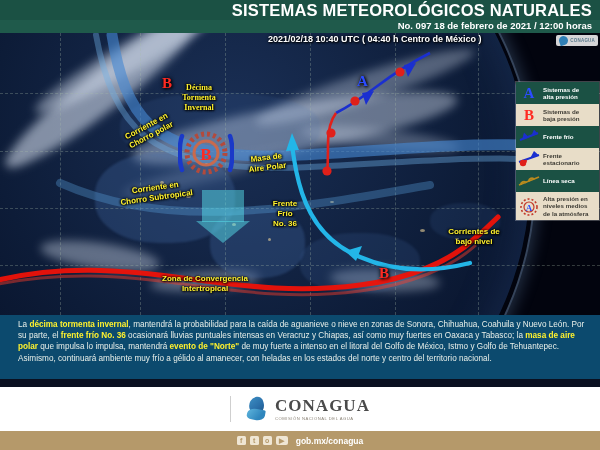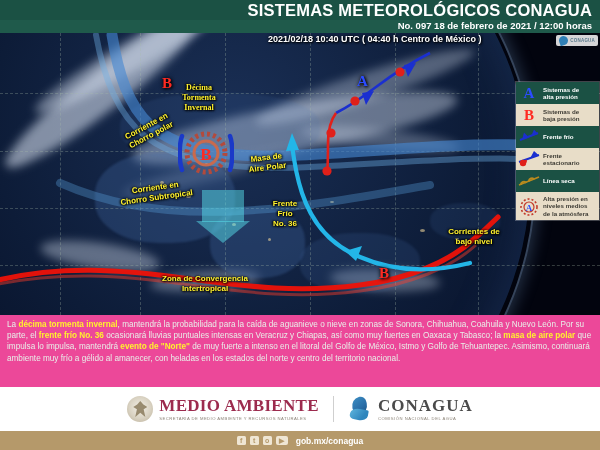--- a/index.html
+++ b/index.html
@@ -116,23 +116,23 @@
     background:rgba(90,230,240,.48);
   }
   .norte-arrow .head{
     position:absolute;left:0;top:31px;width:0;height:0;
     border-left:27px solid transparent;border-right:27px solid transparent;
     border-top:22px solid rgba(90,230,240,.48);
   }
 
   
   .textpanel{
-    position:absolute;left:0;top:315px;width:600px;height:72px;
-    background:#ec4899;
-    padding:4px 7px 0 7px;box-sizing:border-box;
+    position:absolute;left:0;top:315px;width:600px;height:64px;
+    background:#0c4a6e;
+    padding:4px 7px 0 18px;box-sizing:border-box;
   }
   .textpanel p{
     margin:0;color:#e8efe9;font-size:8.2px;line-height:11.2px;text-align:left;
   }
   .textpanel b{color:#fff22e;}
 
   
   .footer{
     position:absolute;left:0;top:387px;width:600px;height:44px;
     background:#ffffff;display:flex;align-items:center;justify-content:center;gap:14px;
@@ -213,21 +213,21 @@
 
   .ico-A{color:#2b4cff;font-family:"Liberation Serif",serif;font-size:15px;font-weight:bold;line-height:16px;text-align:center;}
   .ico-B{color:#ff2a22;font-family:"Liberation Serif",serif;font-size:15px;font-weight:bold;line-height:16px;text-align:center;}
 </style>
 </head>
 <body>
 
 <div id="page">
 
   <div class="header">
-    <div class="title">SISTEMAS METEOROLÓGICOS CONAGUA</div>
+    <div class="title">SISTEMAS METEOROLÓGICOS NATURALES</div>
     <div class="subbar"></div>
     <div class="issue">No. 097   18 de febrero de 2021 / 12:00 horas</div>
   </div>
 
   <div class="map">
     <div class="globe"></div>
     <div class="limb"></div>
 
     <div class="cloud c1"></div>
     <div class="cloud c2"></div>
@@ -405,27 +405,20 @@
       </div>
 
     </div>
   </div>
 
   <div class="textpanel">
     <p id="summary-paragraph"><span>La </span><b>décima tormenta invernal</b><span>, mantendrá la probabilidad para la caída de aguanieve o nieve en zonas de Sonora, Chihuahua, Coahuila y Nuevo León. Por su parte, el </span><b>frente frío No. 36</b><span> ocasionará lluvias puntuales intensas en Veracruz y Chiapas, así como muy fuertes en Oaxaca y Tabasco; la </span><b>masa de aire polar</b><span> que impulsa lo impulsa, mantendrá </span><b>evento de "Norte"</b><span> de muy fuerte a intenso en el litoral del Golfo de México, Istmo y Golfo de Tehuantepec. Asimismo, continuará ambiente muy frío a gélido al amanecer, con heladas en los estados del norte y centro del territorio nacional.</span></p>
   </div>
 
   <div class="footer">
-    <div class="logo-sem">
-      <div class="eagle"></div>
-      <div class="sem-txt">
-        <div class="sem-main">MEDIO AMBIENTE</div>
-        <div class="sem-sub">SECRETARÍA DE MEDIO AMBIENTE Y RECURSOS NATURALES</div>
-      </div>
-    </div>
     <div class="divider"></div>
     <div class="logo-con">
       <div class="bird">
         <div class="b1"></div>
           <div class="b2"></div>
       </div>
       <div class="con-txt">
         <div class="con-main">CONAGUA</div>
         <div class="con-sub">COMISIÓN NACIONAL DEL AGUA</div>
       </div>

